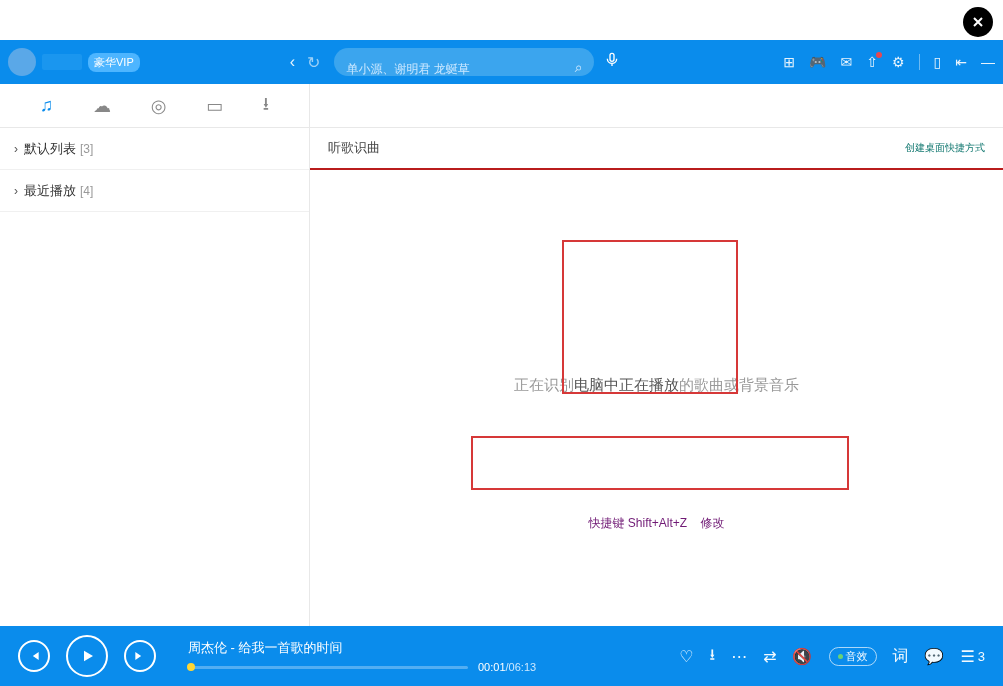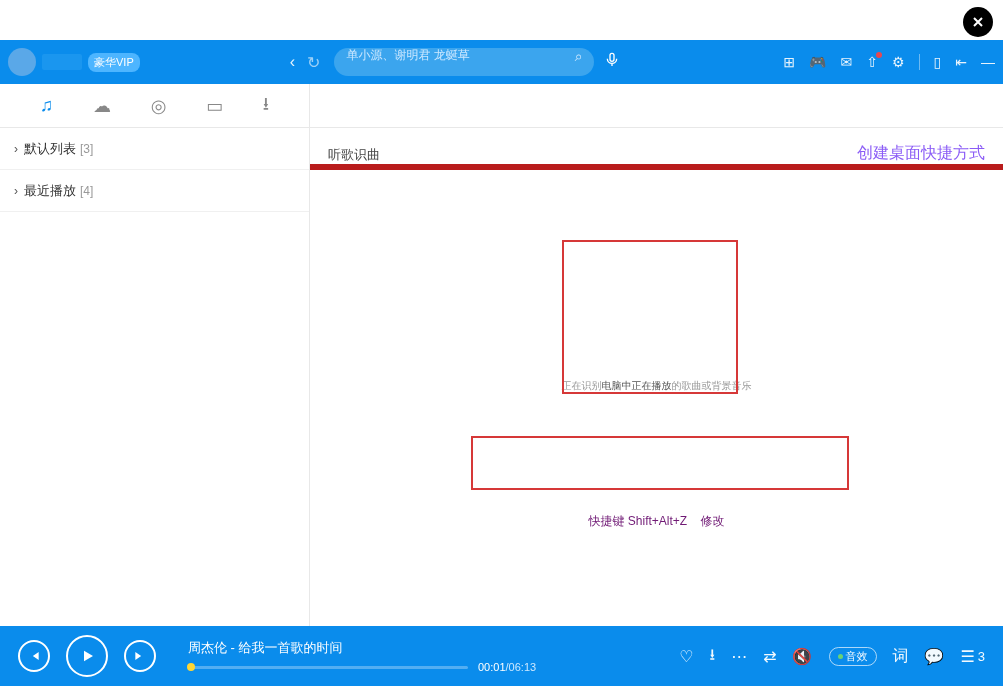--- a/index.html
+++ b/index.html
@@ -3,21 +3,21 @@
 <meta charset="utf-8">
 <style>
 * { margin: 0; padding: 0; box-sizing: border-box; font-family: "Microsoft YaHei", Arial, sans-serif; }
 body { width: 1003px; height: 686px; overflow: hidden; background: #fff; position: relative; }
 .header { height: 44px; background: linear-gradient(to right, #0a8cec, #0a8cec); display: flex; align-items: center; padding: 0 8px; color: #fff; margin-top: 40px; }
 .avatar { width: 28px; height: 28px; border-radius: 50%; background: #5aa8e8; margin-right: 6px; }
 .user-name { width: 40px; height: 16px; background: #1a96ef; border-radius: 2px; margin-right: 6px; }
 .vip-badge { background: #4db5ff; color: #fff; font-size: 11px; padding: 2px 6px; border-radius: 8px; }
 .nav-back { margin-left: 150px; display: flex; align-items: center; gap: 12px; }
 .nav-back span { cursor: pointer; opacity: 0.9; font-size: 16px; }
-.search-box { margin-left: 14px; display: flex; align-items: flex-start; background: #3ba5ee; border-radius: 14px; height: 28px; width: 260px; padding: 0 12px; }
+.search-box { margin-left: 14px; display: flex; align-items: flex-end; background: #3ba5ee; border-radius: 14px; height: 28px; width: 260px; padding: 0 12px; }
 .search-box input { flex: 1; background: transparent; border: none; outline: none; color: #fff; font-size: 12px; }
 .search-box input::placeholder { color: #cce8ff; }
 .search-icon { color: #cce8ff; font-size: 14px; }
 .voice-icon { margin-left: 10px; color: #fff; cursor: pointer; }
 .header-right { margin-left: auto; display: flex; align-items: center; gap: 14px; }
 .header-right .hicon { color: #fff; font-size: 14px; cursor: pointer; opacity: 0.9; position: relative; }
 .red-dot { position: absolute; top: -2px; right: -4px; width: 6px; height: 6px; background: #ff4040; border-radius: 50%; }
 .divider-v { width: 1px; height: 16px; background: rgba(255,255,255,0.4); }
 .close-btn { position: absolute; right: 10px; top: 7px; width: 30px; height: 30px; background: #000; border-radius: 50%; display: flex; align-items: center; justify-content: center; cursor: pointer; z-index: 100; }
 .close-btn svg { width: 16px; height: 16px; }
@@ -26,33 +26,33 @@
 .sidebar-tabs .stab { color: #888; font-size: 18px; cursor: pointer; display: flex; align-items: center; }
 .sidebar-tabs .stab.active { color: #0a8cec; }
 .main-tabs { flex: 1; display: flex; align-items: center; justify-content: space-around; padding: 0 30px; }
 .main-tabs .mtab { color: #333; font-size: 15px; cursor: pointer; }
 .content { display: flex; height: calc(686px - 44px - 44px - 60px); }
 .sidebar { width: 310px; border-right: 1px solid #e8e8e8; }
 .sidebar-item { height: 42px; display: flex; align-items: center; padding: 0 14px; font-size: 13px; color: #333; cursor: pointer; border-bottom: 1px solid #f0f0f0; }
 .sidebar-item .chev { margin-right: 6px; font-size: 12px; color: #555; }
 .sidebar-item .count { margin-left: 4px; color: #999; font-size: 12px; }
 .main { flex: 1; display: flex; flex-direction: column; position: relative; }
-.main-header { height: 42px; display: flex; align-items: flex-end; padding: 0 18px; border-bottom: 6px solid #b91c1c; font-size: 13px; color: #444; }
-.desktop-link { margin-left: auto; color: #8b5cf6; cursor: pointer; font-size: 16px; }
+.main-header { height: 42px; display: flex; align-items: center; padding: 0 18px; border-bottom: 2px solid #b91c1c; font-size: 13px; color: #444; }
+.desktop-link { margin-left: auto; color: #0f766e; cursor: pointer; font-size: 10px; }
 .recognition-area { flex: 1; display: flex; flex-direction: column; align-items: center; justify-content: center; position: relative; padding-top: 20px; }
 .mic-ripple { position: relative; width: 220px; height: 220px; display: flex; align-items: center; justify-content: center; }
 .mic-ripple::before, .mic-ripple::after { content: ''; position: absolute; border-radius: 50%; background: #e8f3fc; }
 .mic-ripple::before { width: 220px; height: 220px; opacity: 0.5; }
 .mic-ripple::after { width: 180px; height: 180px; opacity: 0.7; }
 .mic-button { width: 140px; height: 140px; border-radius: 50%; background: linear-gradient(135deg, #2db0f7, #1a9cec); display: flex; flex-direction: column; align-items: center; justify-content: center; color: #fff; cursor: pointer; z-index: 2; position: relative; }
 .mic-button svg { width: 44px; height: 44px; margin-bottom: 10px; }
 .mic-button span { font-size: 15px; }
 .highlight-box1 { position: absolute; border: 2px solid #d63838; top: 240px; left: 562px; width: 176px; height: 154px; pointer-events: none; z-index: 50; }
 .highlight-box2 { position: absolute; border: 2px solid #d63838; top: 436px; left: 471px; width: 378px; height: 54px; pointer-events: none; z-index: 50; }
-.status-text { margin-top: 52px; font-size: 10px; color: #999; }
+.status-text { margin-top: 52px; font-size: 15px; color: #999; }
 .status-text b { color: #555; font-weight: normal; }
 .shortcut-text { margin-top: 120px; font-size: 12px; color: #701a75; }
 .shortcut-text .mod { margin-left: 10px; cursor: pointer; }
 .player { position: absolute; bottom: 0; left: 0; right: 0; height: 60px; background: linear-gradient(to right, #0a8cec, #0a8cec); display: flex; align-items: center; padding: 0 18px; color: #fff; }
 .play-controls { display: flex; align-items: center; gap: 16px; }
 .ctrl-btn { width: 32px; height: 32px; border: 2px solid #fff; border-radius: 50%; display: flex; align-items: center; justify-content: center; cursor: pointer; }
 .ctrl-btn.big { width: 42px; height: 42px; }
 .track-info { margin-left: 32px; flex: 1; }
 .track-title { font-size: 13px; margin-bottom: 4px; }
 .progress-row { display: flex; align-items: center; gap: 10px; }

